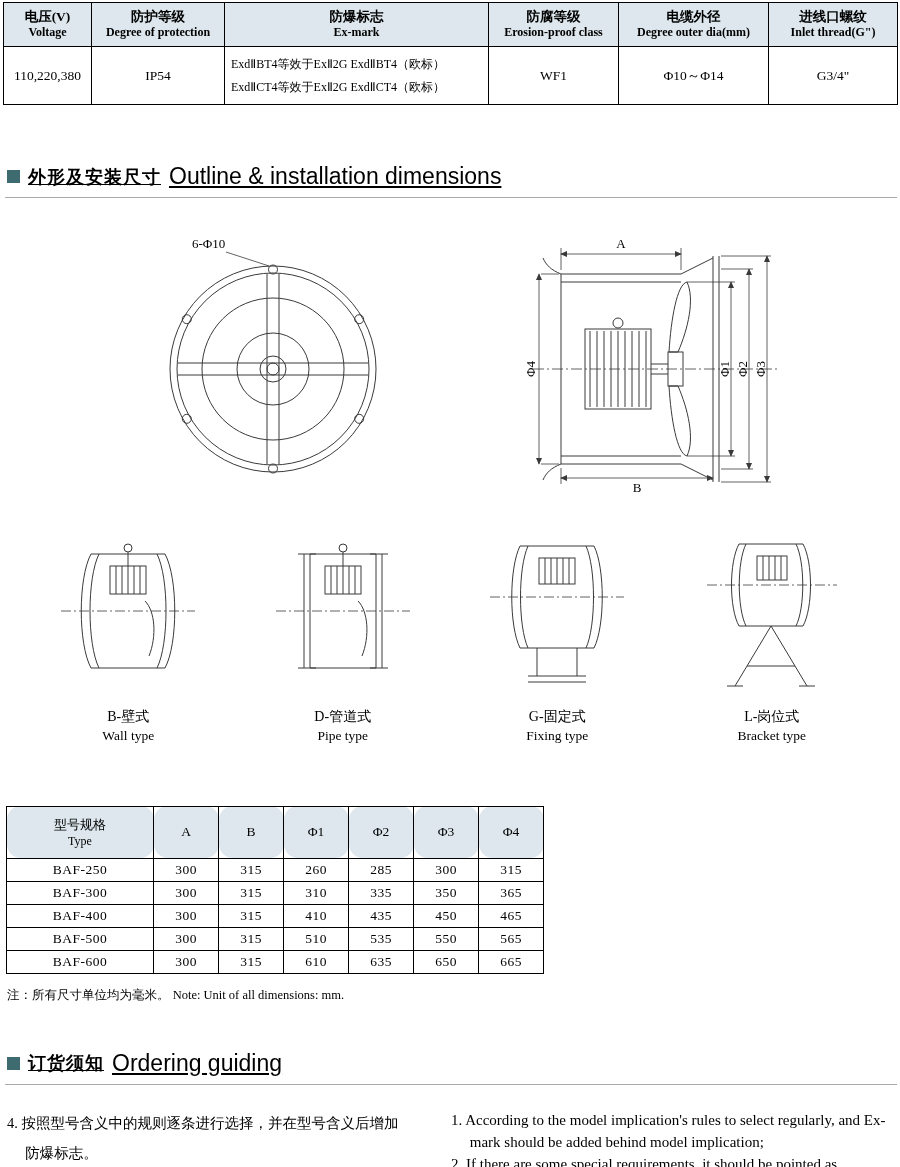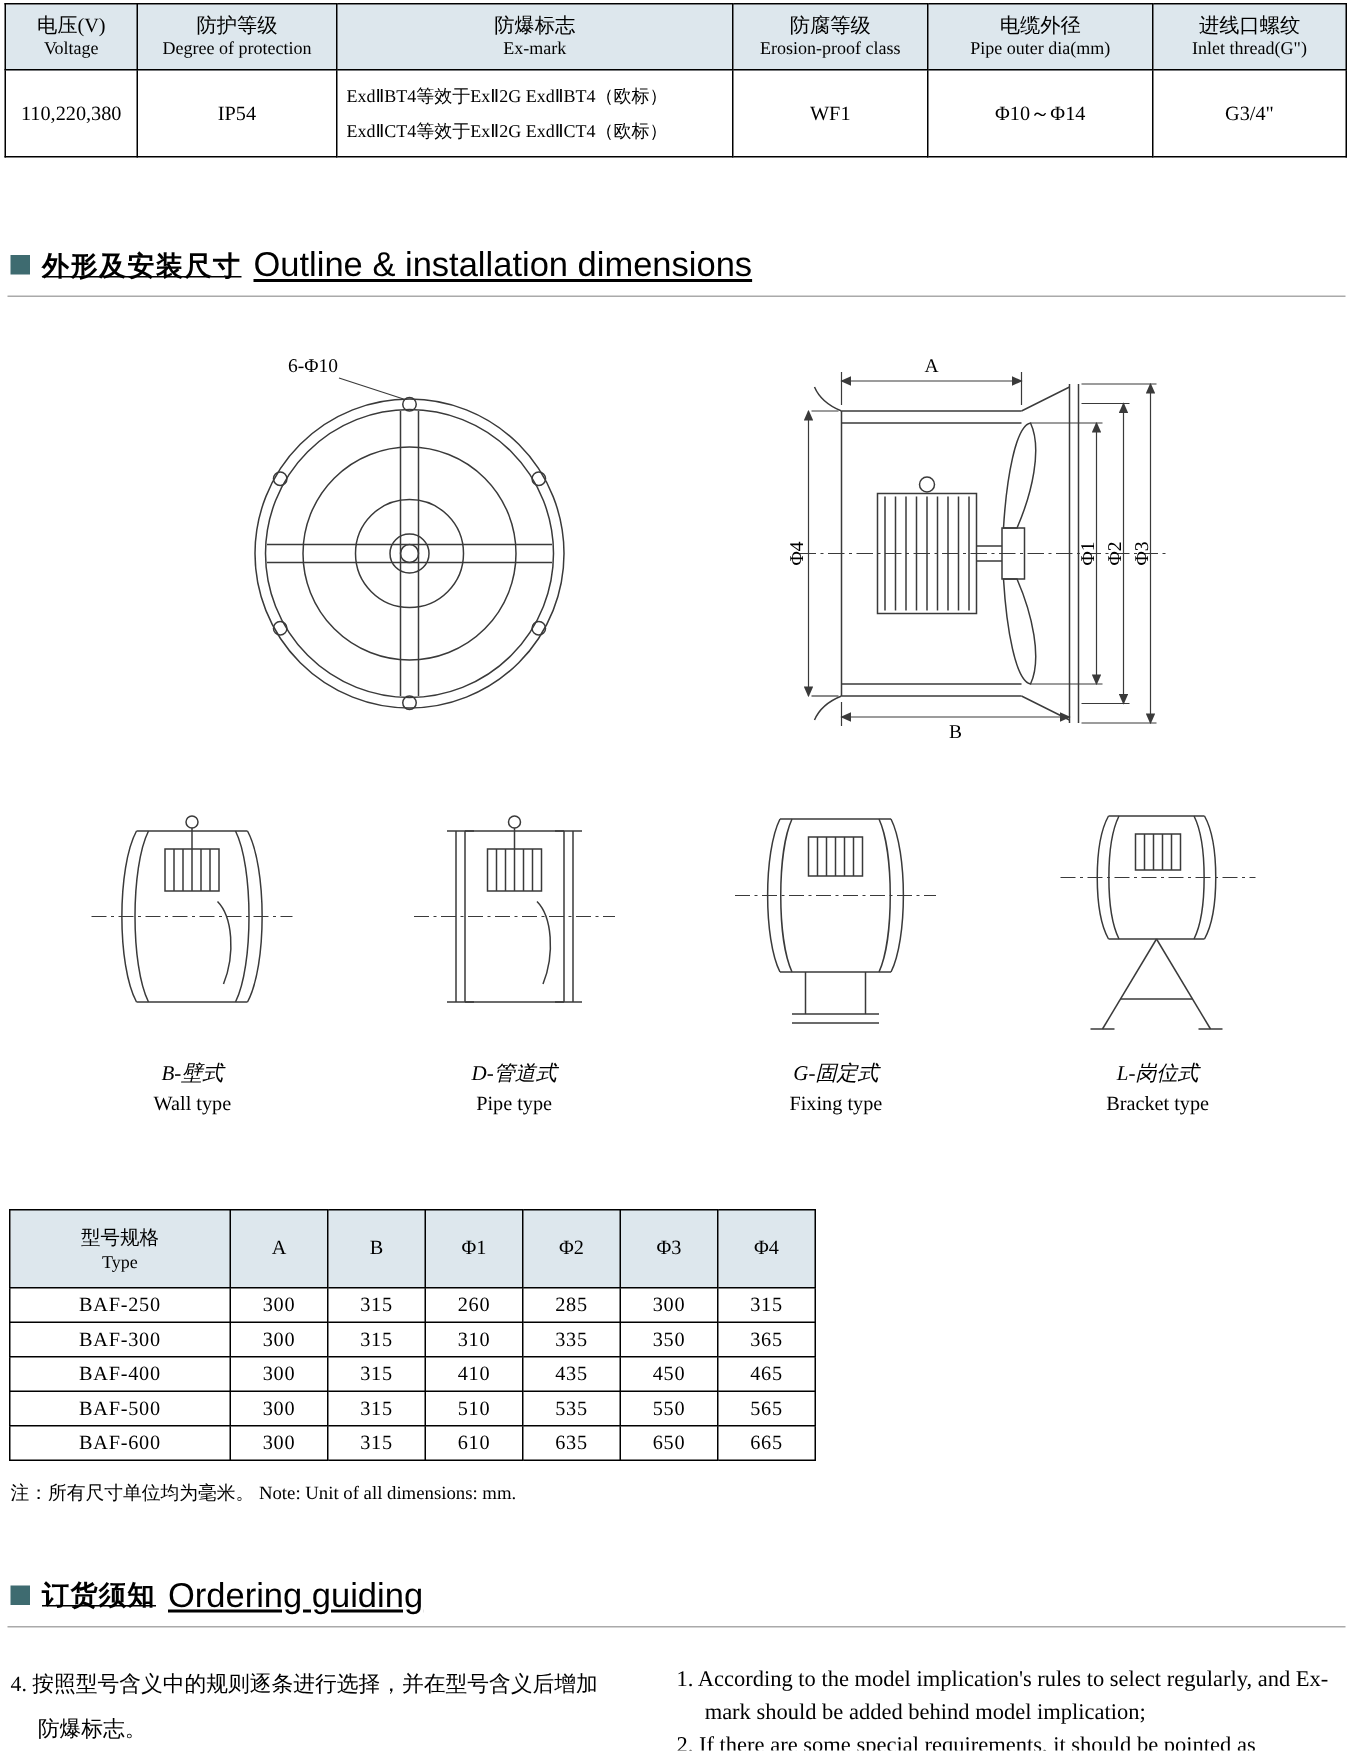--- a/index.html
+++ b/index.html
@@ -9,21 +9,21 @@
     font-family:"Liberation Serif", serif; color:#000;
   }
   .page { padding:2px 3px 0 3px; }
 
   
   table { border-collapse:collapse; }
   .spec-table { width:894px; table-layout:fixed; }
   .spec-table th, .spec-table td {
     border:1px solid #000; text-align:center; vertical-align:middle; padding:2px;
   }
-  .spec-table th { background:var(--thbg,#dde7ed); font-weight:normal; height:44px; }
+  .spec-table th { background:var(--thbg,#dde7ed); font-weight:bold; height:44px; }
   .th-zh { font-size:13.5px; line-height:1.3; }
   .th-en { font-size:12px; line-height:1.3; }
   .spec-table td { height:58px; font-size:13.5px; }
   .spec-table td.exmark { text-align:left; padding-left:6px; font-size:12px; line-height:1.9; }
 
   
   .section-header {
     display:flex; align-items:center; gap:8px;
     margin:58px 0 0 2px; padding:0 0 7px 2px;
     border-bottom:1px solid #aaa;
@@ -42,29 +42,29 @@
   svg.drawing { display:block; }
   svg text { font-family:"Liberation Serif", serif; font-size:13px; fill:#000; }
   .ln { stroke:var(--line,#333); fill:none; stroke-width:1; }
   .thin { stroke-width:0.8; }
 
   .mounts-row {
     display:flex; justify-content:space-around; align-items:flex-start;
     margin-top:30px; padding:0 18px;
   }
   figure.mount { text-align:center; }
-  .cap-zh { font-size:14px; line-height:1.5;font-style:italic; }
+  .cap-zh { font-size:14px; line-height:1.5; }
   .cap-en { font-size:13.5px; line-height:1.4; }
 
   
   .dim-table { margin:60px 0 0 3px; table-layout:fixed; width:537px; }
   .dim-table th, .dim-table td {
     border:1px solid #000; text-align:center; vertical-align:middle;
   }
-  .dim-table th { background:var(--thbg,#dde7ed); font-weight:normal; height:52px; }
+  .dim-table th { background:var(--thbg,#dde7ed); font-weight:normal; height:52px;border-radius:14px; }
   .dim-th-zh { font-size:13px; }
   .dim-th-en { font-size:12px; }
   .dim-table thead th { font-size:13.5px; }
   .dim-table td { height:23px; font-size:13.5px; letter-spacing:0.5px; }
 
   .note { margin:13px 0 0 4px; font-size:12.5px; }
 
   
   .section-header.ordering { margin-top:46px; }
   .ordering-cols {
@@ -103,21 +103,21 @@
         <th>
           <div class="th-zh">防爆标志</div>
           <div class="th-en">Ex-mark</div>
         </th>
         <th>
           <div class="th-zh">防腐等级</div>
           <div class="th-en">Erosion-proof class</div>
         </th>
         <th>
           <div class="th-zh">电缆外径</div>
-          <div class="th-en">Pipe outer dia(mm)</div>
+          <div class="th-en">Degree outer dia(mm)</div>
         </th>
         <th>
           <div class="th-zh">进线口螺纹</div>
           <div class="th-en">Inlet thread(G")</div>
         </th>
       </tr>
     </thead>
     <tbody>
       <tr>
         <td>110,220,380</td>

